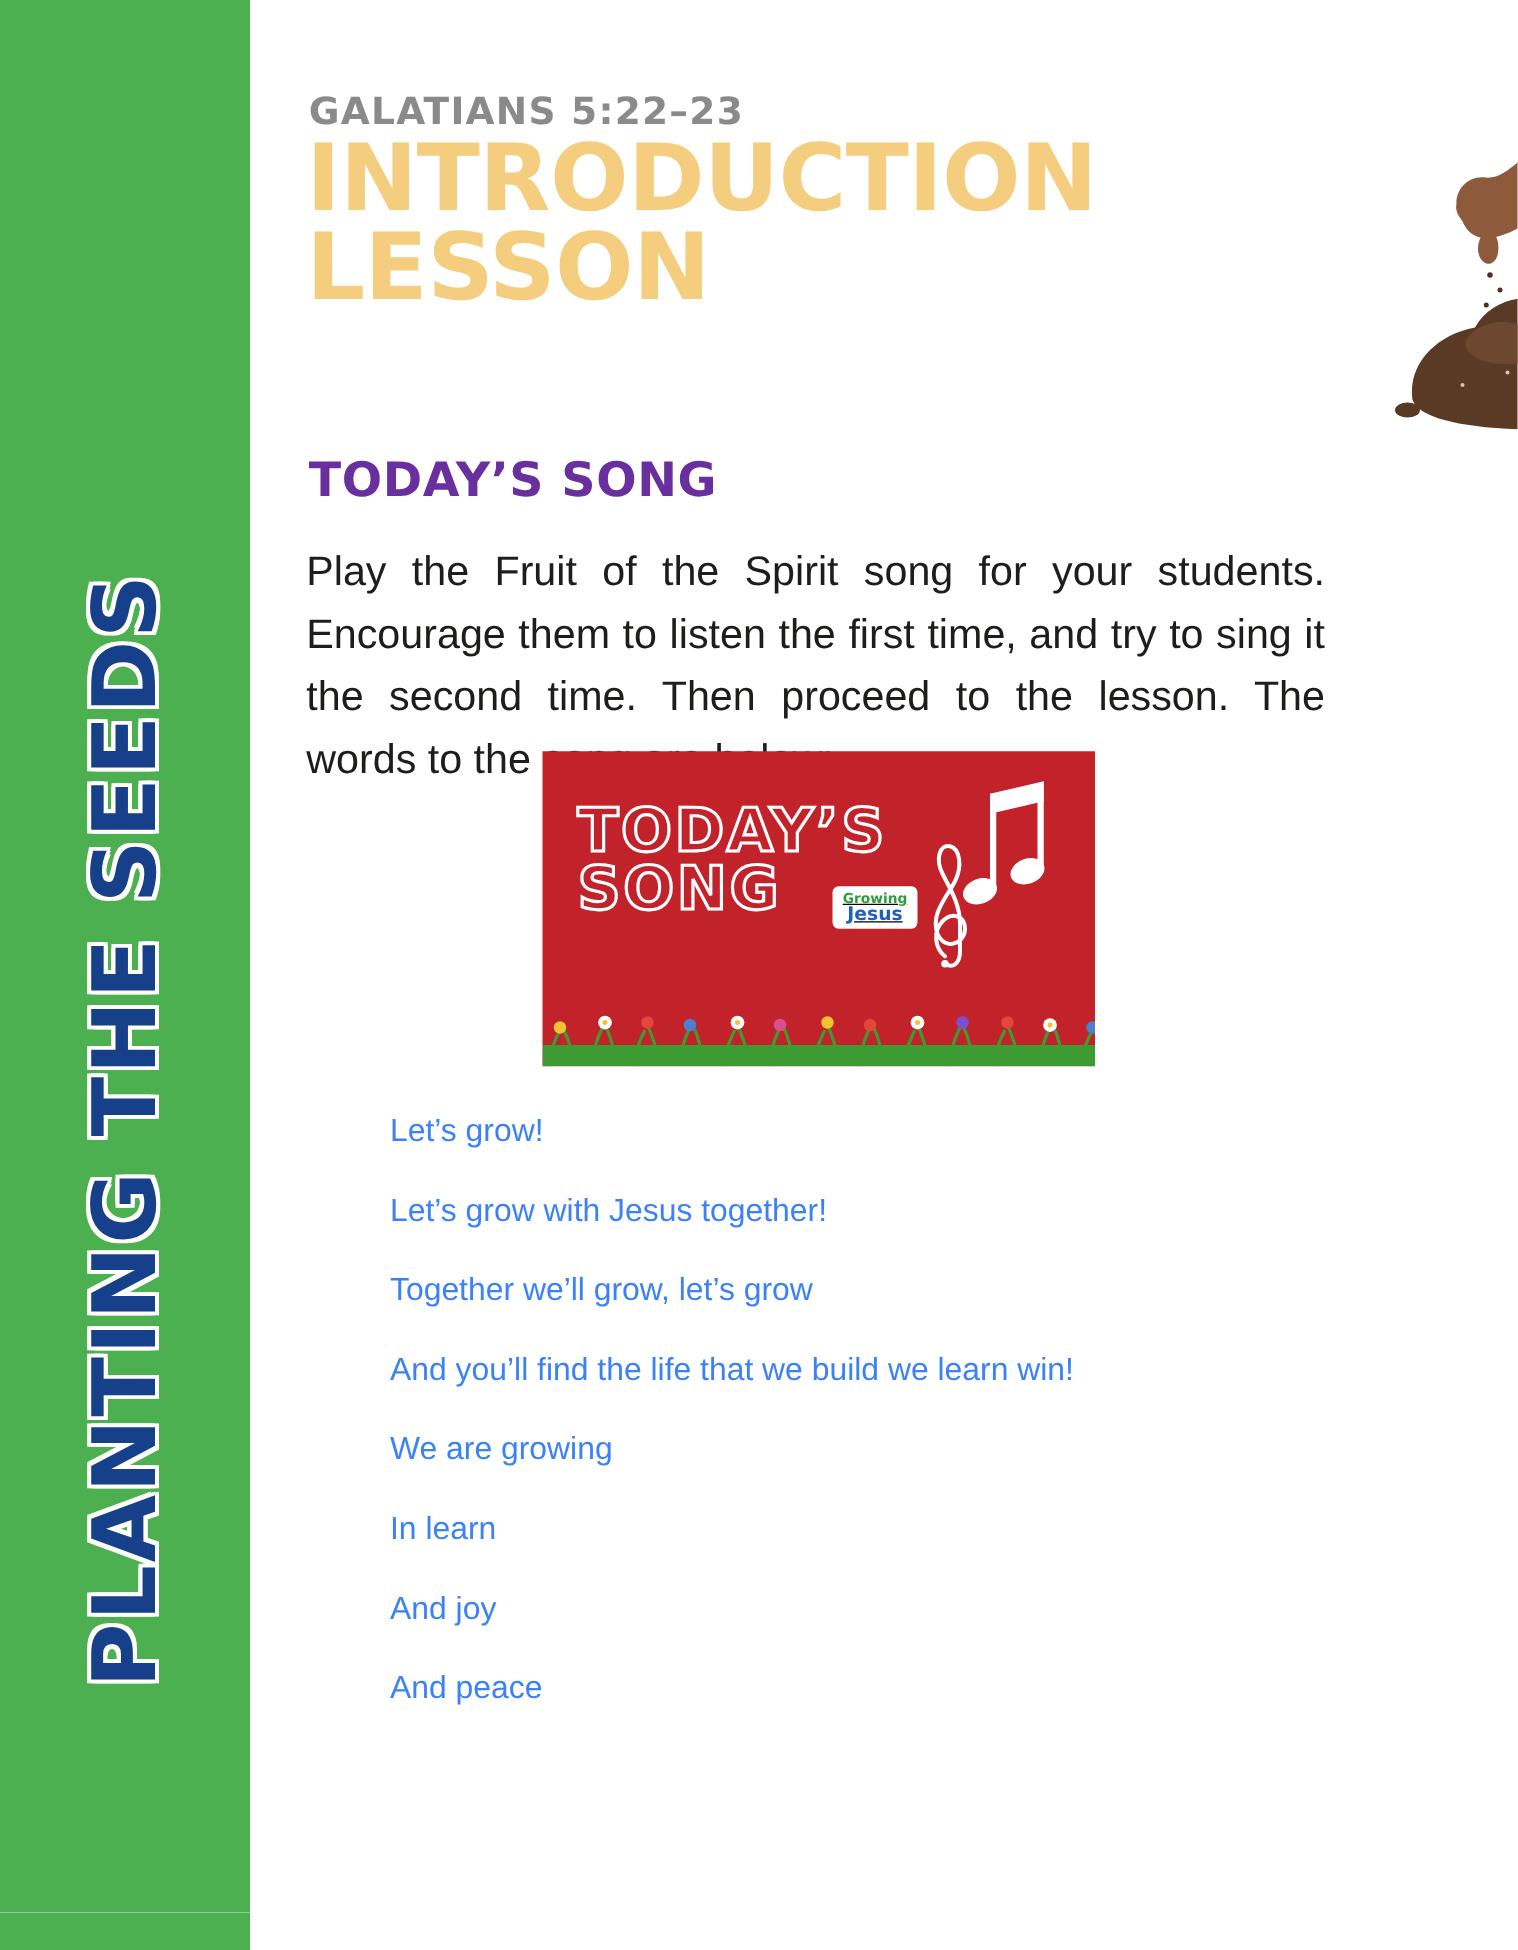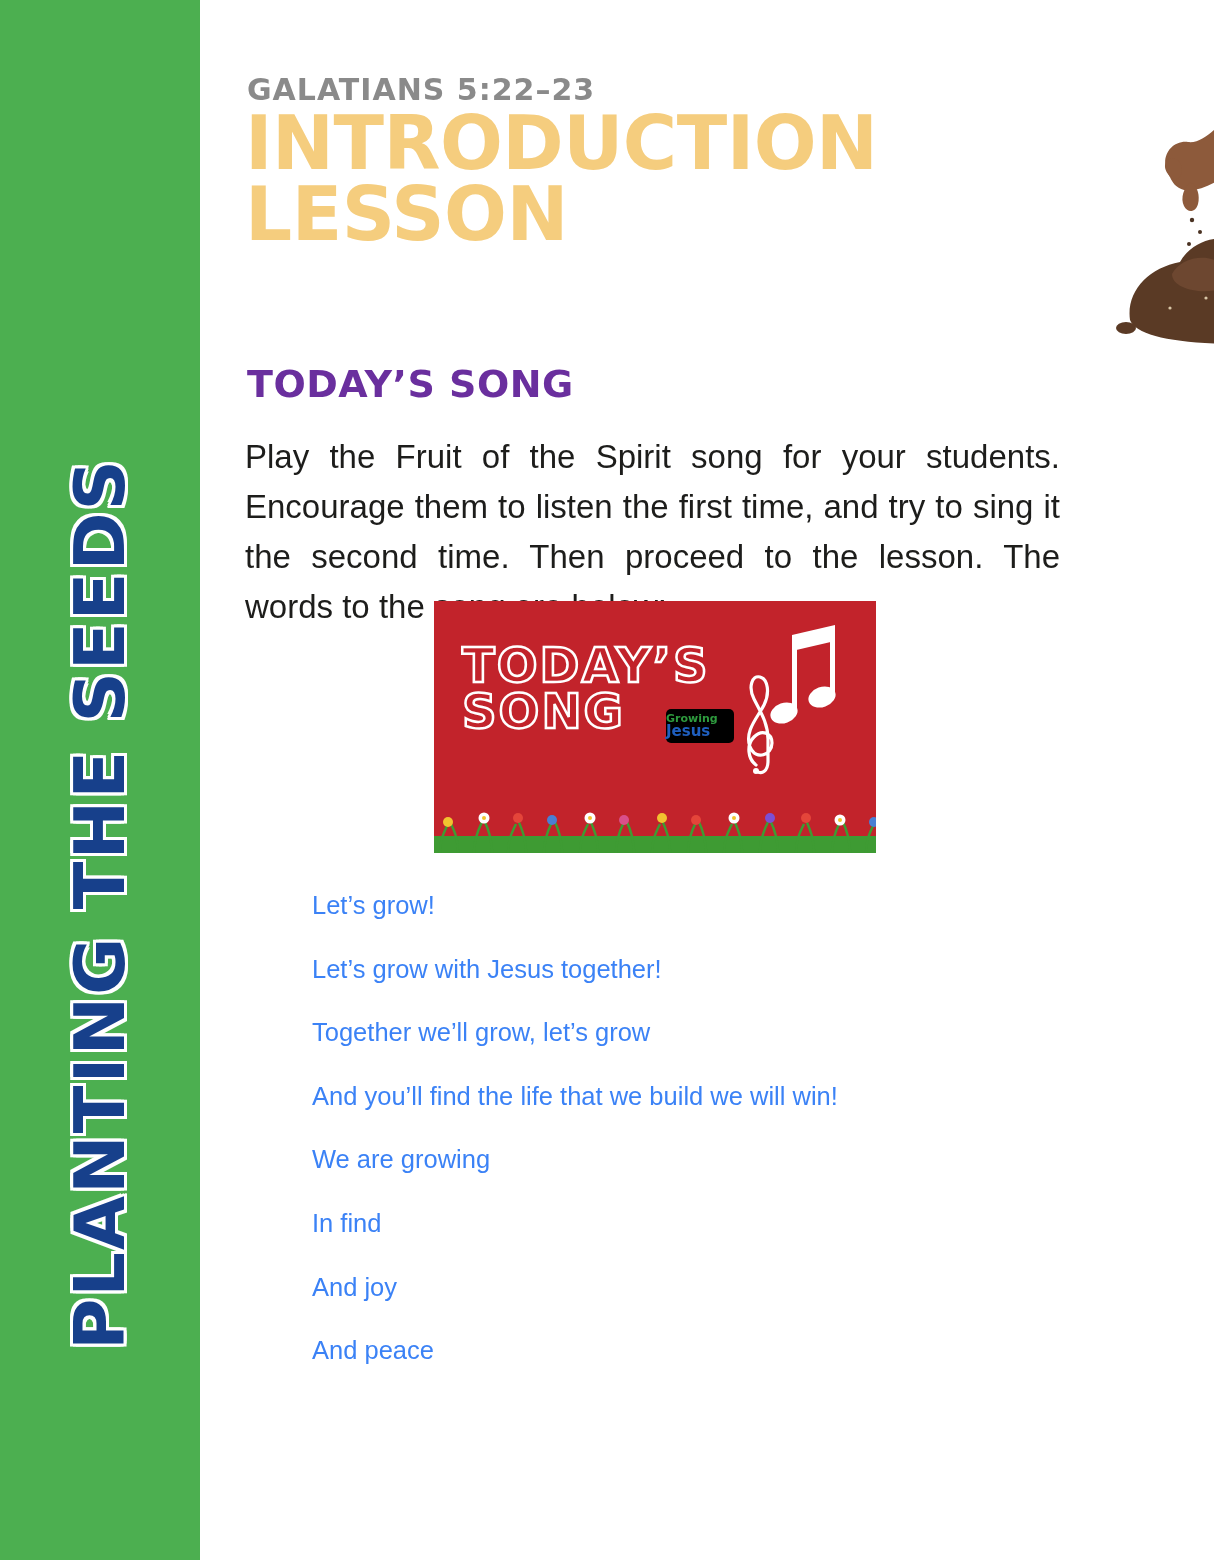--- a/index.html
+++ b/index.html
@@ -154,23 +154,24 @@
   }
   .song-card .todays .l2 { display:block; }
 
   .growing-badge {
     position: absolute;
     left: 232px;
     top: 108px;
     width: 68px;
     height: 34px;
     border-radius: 5px;
-    background: #000000;
+    background: #ffffff;
     display: flex;
     flex-direction: column;
+    align-items: center;
     justify-content: center;
     line-height: 1;
     text-decoration: underline;
   }
   .growing-badge .g1 {
     font-family: "DejaVu Sans", sans-serif;
     font-weight: bold;
     font-size: 11px;
     color: #2e9b3e;
   }
@@ -348,23 +349,23 @@
           <circle cx="440" cy="24" r="5" fill="#4a7fd4"></circle>
         </g>
       </svg>
     </div>
   </div>
 
   <div class="lyrics">
     <p class="lyric-line">Let’s grow!</p>
     <p class="lyric-line">Let’s grow with Jesus together!</p>
     <p class="lyric-line">Together we’ll grow, let’s grow</p>
-    <p class="lyric-line">And you’ll find the life that we build we will win!</p>
+    <p class="lyric-line">And you’ll find the life that we build we learn win!</p>
     <p class="lyric-line">We are growing</p>
-    <p class="lyric-line">In find</p>
+    <p class="lyric-line">In learn</p>
     <p class="lyric-line">And joy</p>
     <p class="lyric-line">And peace</p>
   </div>
 
 </div>
 
 <div class="bottom-strip"></div>
 <div class="bottom-strip-green"></div>
 
 </body></html>

